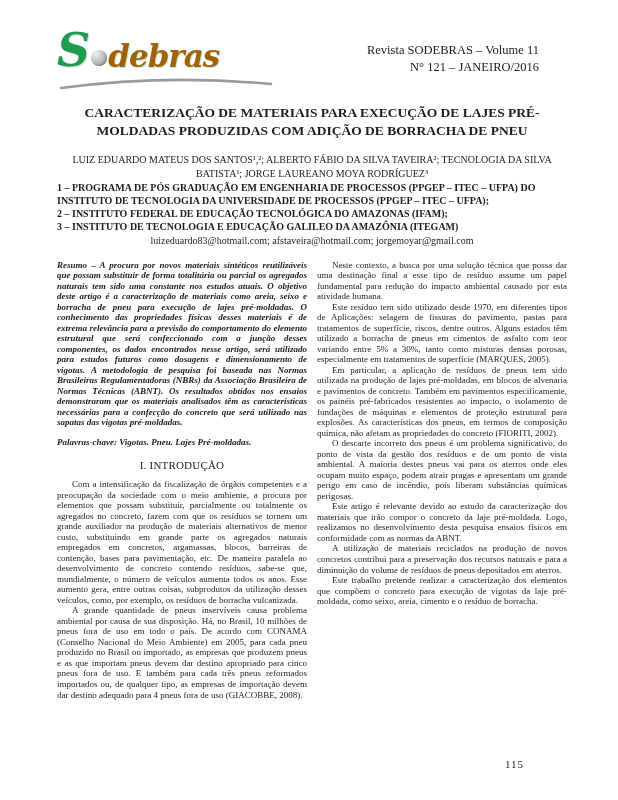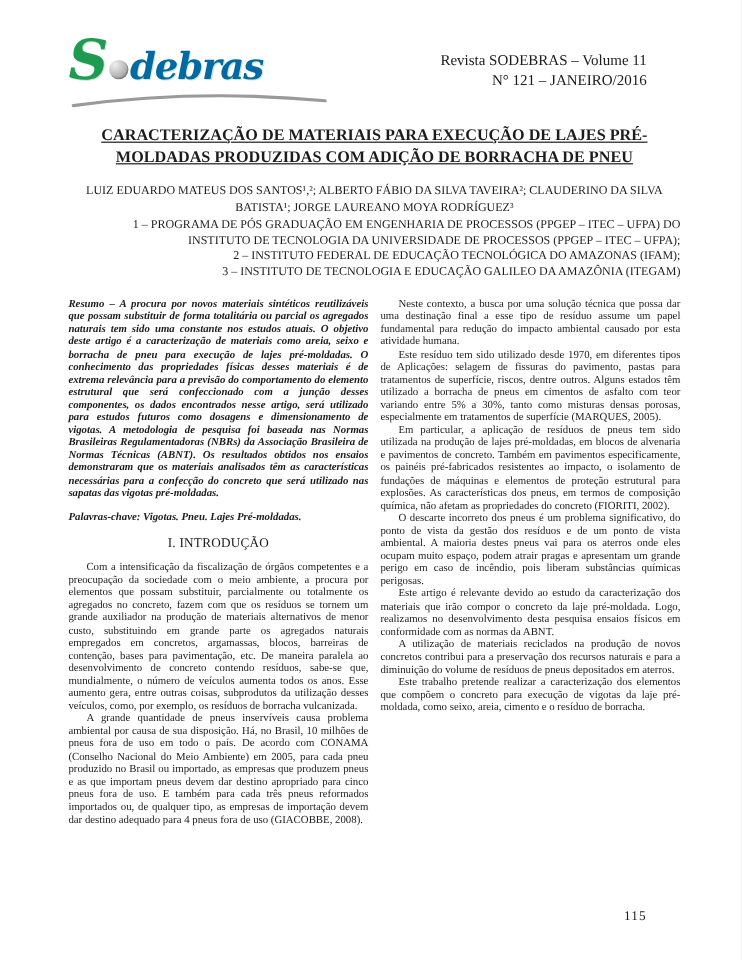--- a/index.html
+++ b/index.html
@@ -29,60 +29,60 @@
   .logo-ball {
     width:16px; height:16px; border-radius:50%;
     margin:14px 1px 0 1px;
     background:
       radial-gradient(circle at 30% 25%, #efefef 0%, #c2c2c2 45%, #8f8f8f 100%);
     box-shadow:inset -1px -1px 1px rgba(0,0,0,.25);
   }
   .logo-rest {
     font-style:italic; font-weight:bold;
     font-size:31px; letter-spacing:-1px;
-    color:#0369a1;
+    color:#a16207;
     text-shadow:1px 1px 0 #c9e6d3;
     margin-top:10px;
     font-family:"DejaVu Serif","Liberation Serif",serif;
   }
   .logo-swoosh { display:block; margin-top:2px; }
 
   .journal-info {
     text-align:right;
     font-size:12.5px; line-height:1.35;
     margin:14px 28px 0 0;
     color:#1b1b1b;
   }
 
   
   .paper-title {
     margin:14px auto 0;
     max-width:520px;
     text-align:center;
     font-weight:bold;
-    font-size:13.5px; line-height:1.35;text-decoration:underline;
+    font-size:13.5px; line-height:1.35;
   }
   .authors {
     margin:13px auto 0;
     max-width:500px;
     text-align:center;
     font-size:10px; line-height:1.32;
   }
-  .affiliations { margin:1px auto 0; max-width:524px; text-align:right; font-size:10px; line-height:1.32; }
+  .affiliations { margin:1px auto 0; max-width:524px; text-align:left; font-size:10px; line-height:1.32;font-weight:bold; }
   .emails { margin-top:1px; text-align:center; font-size:10px; }
 
   
   .columns { display:flex; margin-top:14px;justify-content:space-between; }
   .col { width:250px; font-size:9px; line-height:1.17; text-align:justify; }
   .abstract { font-weight:bold; font-style:italic; }
   .keywords { font-weight:bold; font-style:italic; margin-top:9px; }
   .section-heading { text-align:center; font-size:11px; margin:12px 0 7px; letter-spacing:.2px; }
   .body-par { text-indent:15px; }
 
-  .page-number { position:absolute; right:79px; bottom:30px; font-size:11px; letter-spacing:1px; }
+  .page-number { position:absolute; right:94px; bottom:30px; font-size:11px; letter-spacing:1px; }
 </style>
 </head>
 <body>
 
 <div class="page">
 
   <div class="header-row">
     <div class="logo-block">
       <div class="logo-row">
         <span class="logo-s">S</span>
@@ -93,26 +93,27 @@
         <path d="M4,12 Q108,-2 214,8" fill="none" stroke="#9a9a9a" stroke-width="2.6" stroke-linecap="round"></path>
       </svg>
     </div>
     <div class="journal-info">
       <div>Revista SODEBRAS – Volume 11</div>
       <div>N° 121 – JANEIRO/2016</div>
     </div>
   </div>
 
   <div class="paper-title">CARACTERIZAÇÃO DE MATERIAIS PARA EXECUÇÃO DE LAJES PRÉ-MOLDADAS PRODUZIDAS COM ADIÇÃO DE BORRACHA DE PNEU</div>
-  <div class="authors">LUIZ EDUARDO MATEUS DOS SANTOS¹,²; ALBERTO FÁBIO DA SILVA TAVEIRA²; CLAUDERINO DA SILVA BATISTA¹; JORGE LAUREANO MOYA RODRÍGUEZ³</div>
+  <div class="authors">LUIZ EDUARDO MATEUS DOS SANTOS¹,²; ALBERTO FÁBIO DA SILVA TAVEIRA²; TECNOLOGIA DA SILVA BATISTA¹; JORGE LAUREANO MOYA RODRÍGUEZ³</div>
   <div class="affiliations">
     <div>1 – PROGRAMA DE PÓS GRADUAÇÃO EM ENGENHARIA DE PROCESSOS (PPGEP – ITEC – UFPA) DO INSTITUTO DE TECNOLOGIA DA UNIVERSIDADE DE PROCESSOS (PPGEP – ITEC – UFPA);</div>
     <div>2 – INSTITUTO FEDERAL DE EDUCAÇÃO TECNOLÓGICA DO AMAZONAS (IFAM);</div>
     <div>3 – INSTITUTO DE TECNOLOGIA E EDUCAÇÃO GALILEO DA AMAZÔNIA (ITEGAM)</div>
   </div>
+  <div class="emails">luizeduardo83@hotmail.com; afstaveira@hotmail.com; jorgemoyar@gmail.com</div>
 
   <div class="columns">
 
     <div class="col">
       <p class="abstract"><span>Resumo –</span> <span>A procura por novos materiais sintéticos reutilizáveis que possam substituir de forma totalitária ou parcial os agregados naturais tem sido uma constante nos estudos atuais. O objetivo deste artigo é a caracterização de materiais como areia, seixo e borracha de pneu para execução de lajes pré-moldadas. O conhecimento das propriedades físicas desses materiais é de extrema relevância para a previsão do comportamento do elemento estrutural que será confeccionado com a junção desses componentes, os dados encontrados nesse artigo, será utilizado para estudos futuros como dosagens e dimensionamento de vigotas. A metodologia de pesquisa foi baseada nas Normas Brasileiras Regulamentadoras (NBRs) da Associação Brasileira de Normas Técnicas (ABNT). Os resultados obtidos nos ensaios demonstraram que os materiais analisados têm as características necessárias para a confecção do concreto que será utilizado nas sapatas das vigotas pré-moldadas.</span></p>
       <p class="keywords">Palavras-chave: Vigotas. Pneu. Lajes Pré-moldadas.</p>
       <div class="section-heading">I. INTRODUÇÃO</div>
       <p class="body-par">Com a intensificação da fiscalização de órgãos competentes e a preocupação da sociedade com o meio ambiente, a procura por elementos que possam substituir, parcialmente ou totalmente os agregados no concreto, fazem com que os resíduos se tornem um grande auxiliador na produção de materiais alternativos de menor custo, substituindo em grande parte os agregados naturais empregados em concretos, argamassas, blocos, barreiras de contenção, bases para pavimentação, etc. De maneira paralela ao desenvolvimento de concreto contendo resíduos, sabe-se que, mundialmente, o número de veículos aumenta todos os anos. Esse aumento gera, entre outras coisas, subprodutos da utilização desses veículos, como, por exemplo, os resíduos de borracha vulcanizada.</p>
       <p class="body-par">A grande quantidade de pneus inservíveis causa problema ambiental por causa de sua disposição. Há, no Brasil, 10 milhões de pneus fora de uso em todo o país. De acordo com CONAMA (Conselho Nacional do Meio Ambiente) em 2005, para cada pneu produzido no Brasil ou importado, as empresas que produzem pneus e as que importam pneus devem dar destino apropriado para cinco pneus fora de uso. E também para cada três pneus reformados importados ou, de qualquer tipo, as empresas de importação devem dar destino adequado para 4 pneus fora de uso (GIACOBBE, 2008).</p>
     </div>

